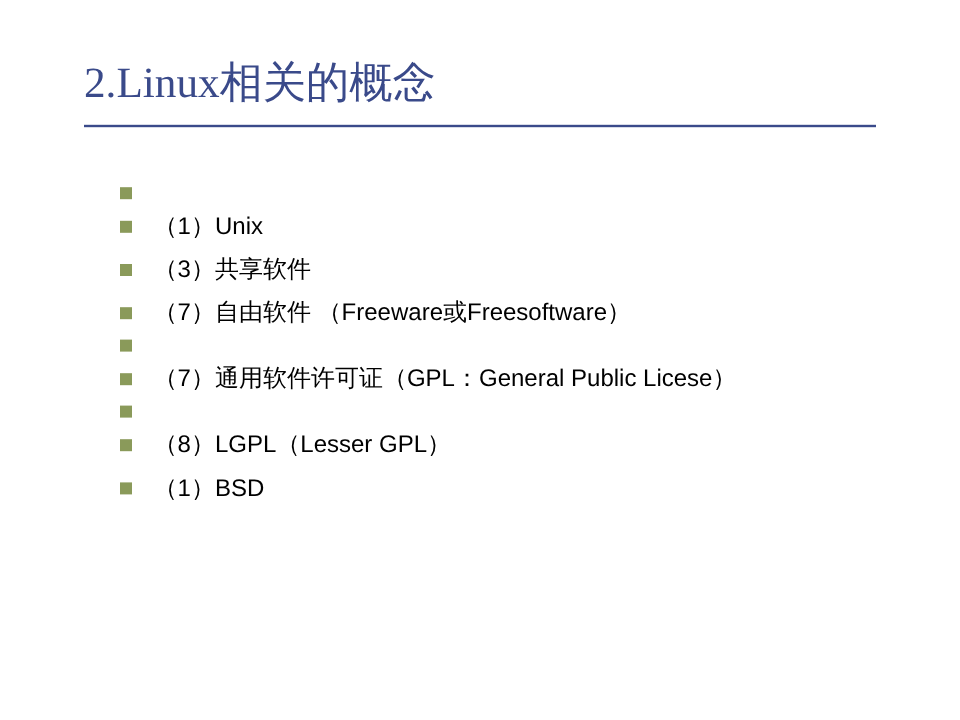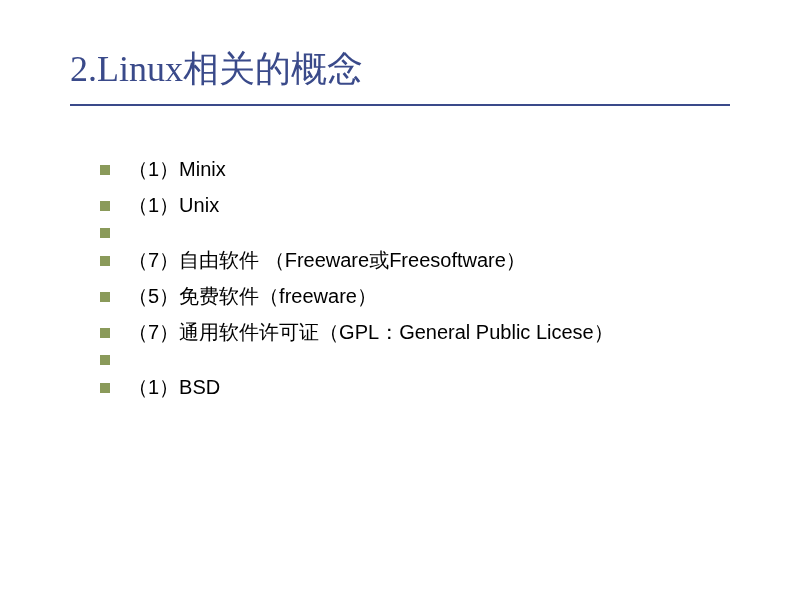--- a/index.html
+++ b/index.html
@@ -64,43 +64,46 @@
 
 <div class="slide">
   <div class="title-area">
     <h1 class="title">2.Linux相关的概念</h1>
   </div>
   <hr class="divider">
   <div class="content-area">
     <ul class="bullet-list">
       <li class="bullet-item">
         <span class="bullet-marker"></span>
-        <span class="bullet-text">（1）Minix</span>
       </li>
       <li class="bullet-item">
         <span class="bullet-marker"></span>
         <span class="bullet-text">（1）Unix</span>
       </li>
       <li class="bullet-item">
         <span class="bullet-marker"></span>
+        <span class="bullet-text">（3）共享软件</span>
       </li>
       <li class="bullet-item">
         <span class="bullet-marker"></span>
         <span class="bullet-text">（7）自由软件 （Freeware或Freesoftware）</span>
       </li>
       <li class="bullet-item">
         <span class="bullet-marker"></span>
-        <span class="bullet-text">（5）免费软件（freeware）</span>
       </li>
       <li class="bullet-item">
         <span class="bullet-marker"></span>
         <span class="bullet-text">（7）通用软件许可证（GPL：General Public Licese）</span>
       </li>
       <li class="bullet-item">
         <span class="bullet-marker"></span>
       </li>
       <li class="bullet-item">
         <span class="bullet-marker"></span>
+        <span class="bullet-text">（8）LGPL（Lesser GPL）</span>
+      </li>
+      <li class="bullet-item">
+        <span class="bullet-marker"></span>
         <span class="bullet-text">（1）BSD</span>
       </li>
     </ul>
   </div>
 </div>
 
 </body></html>

